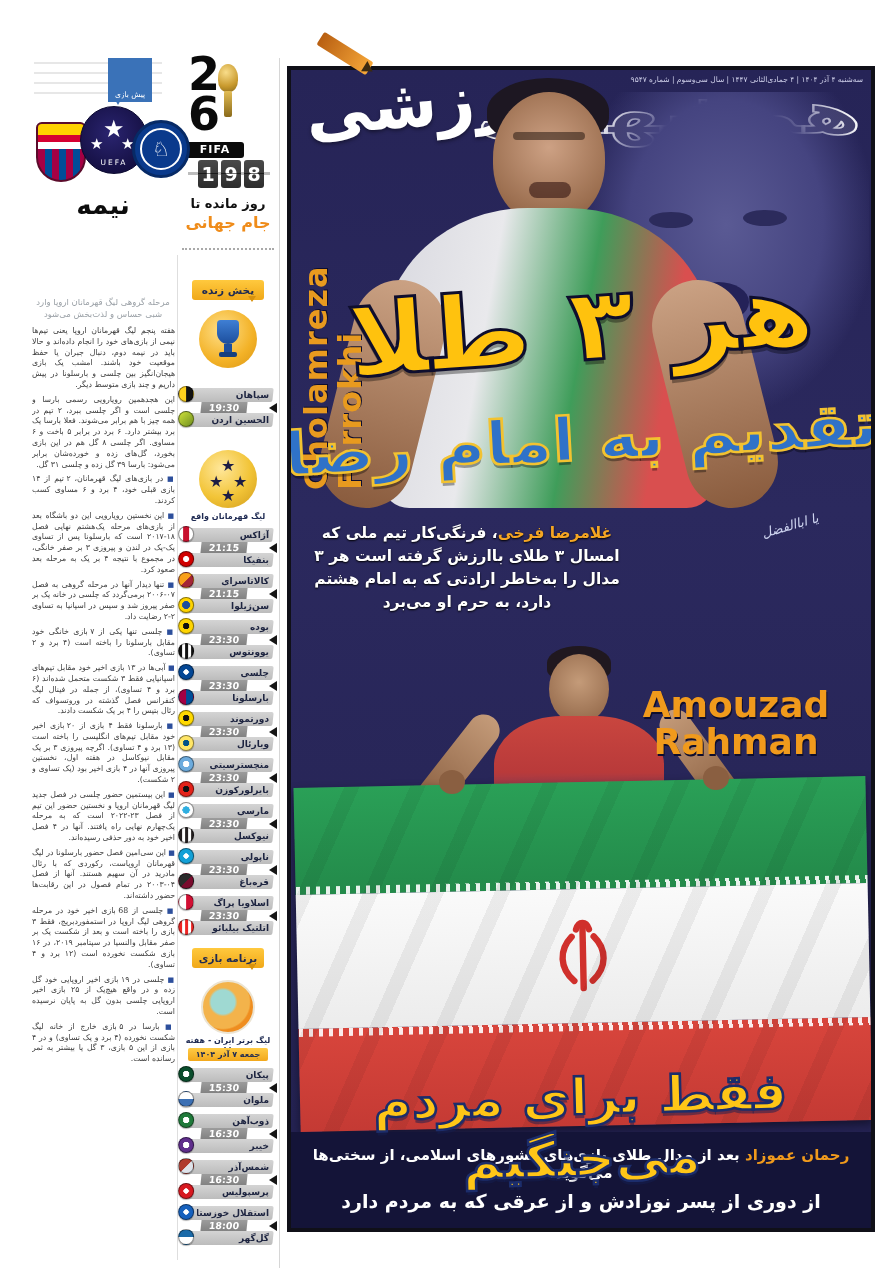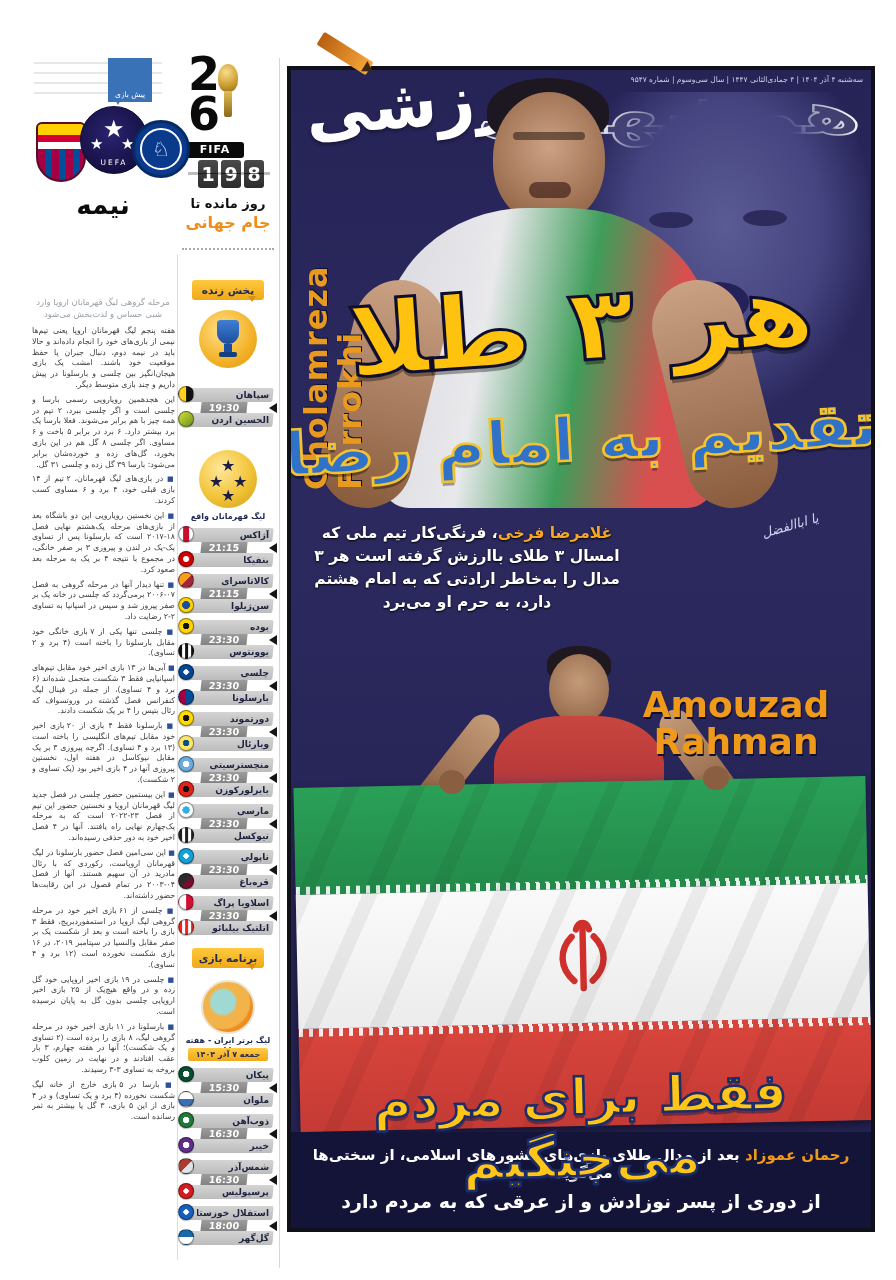--- a/index.html
+++ b/index.html
@@ -230,23 +230,22 @@
     <p>هفته پنجم لیگ قهرمانان اروپا یعنی تیم‌ها نیمی از بازی‌های خود را انجام داده‌اند و حالا باید در نیمه دوم، دنبال جبران یا حفظ موقعیت خود باشند. امشب یک بازی هیجان‌انگیز بین چلسی و بارسلونا در پیش داریم و چند بازی متوسط دیگر.</p>
     <p>این هجدهمین رویارویی رسمی بارسا و چلسی است و اگر چلسی ببرد، ۲ تیم در همه چیز با هم برابر می‌شوند. فعلا بارسا یک برد بیشتر دارد. ۶ برد در برابر ۵ باخت و ۶ مساوی. اگر چلسی ۸ گل هم در این بازی بخورد، گل‌های زده و خورده‌شان برابر می‌شود: بارسا ۳۹ گل زده و چلسی ۳۱ گل.</p>
     <p class="b">در بازی‌های لیگ قهرمانان، ۲ تیم از ۱۴ بازی قبلی خود، ۴ برد و ۶ مساوی کسب کردند.</p>
     <p class="b">این نخستین رویارویی این دو باشگاه بعد از بازی‌های مرحله یک‌هشتم نهایی فصل ۱۸-۲۰۱۷ است که بارسلونا پس از تساوی یک-یک در لندن و پیروزی ۳ بر صفر خانگی، در مجموع با نتیجه ۴ بر یک به مرحله بعد صعود کرد.</p>
     <p class="b">تنها دیدار آنها در مرحله گروهی به فصل ۰۷-۲۰۰۶ برمی‌گردد که چلسی در خانه یک بر صفر پیروز شد و سپس در اسپانیا به تساوی ۲-۲ رضایت داد.</p>
     <p class="b">چلسی تنها یکی از ۷ بازی خانگی خود مقابل بارسلونا را باخته است (۴ برد و ۲ تساوی).</p>
     <p class="b">آبی‌ها در ۱۳ بازی اخیر خود مقابل تیم‌های اسپانیایی فقط ۳ شکست متحمل شده‌اند (۶ برد و ۴ تساوی)، از جمله در فینال لیگ کنفرانس فصل گذشته در وروتسواف که رئال بتیس را ۴ بر یک شکست دادند.</p>
     <p class="b">بارسلونا فقط ۴ بازی از ۲۰ بازی اخیر خود مقابل تیم‌های انگلیسی را باخته است (۱۳ برد و ۴ تساوی). اگرچه پیروزی ۳ بر یک مقابل نیوکاسل در هفته اول، نخستین پیروزی آنها در ۴ بازی اخیر بود (یک تساوی و ۲ شکست).</p>
     <p class="b">این بیستمین حضور چلسی در فصل جدید لیگ قهرمانان اروپا و نخستین حضور این تیم از فصل ۲۳-۲۰۲۲ است که به مرحله یک‌چهارم نهایی راه یافتند. آنها در ۴ فصل اخیر خود به دور حذفی رسیده‌اند.</p>
     <p class="b">این سی‌امین فصل حضور بارسلونا در لیگ قهرمانان اروپاست، رکوردی که با رئال مادرید در آن سهیم هستند. آنها از فصل ۰۴-۲۰۰۳ در تمام فصول در این رقابت‌ها حضور داشته‌اند.</p>
-    <p class="b">چلسی از ۶۱ بازی اخیر خود در مرحله گروهی لیگ اروپا در استمفوردبریج، فقط ۳ بازی را باخته است و بعد از شکست یک بر صفر مقابل والنسیا در سپتامبر ۲۰۱۹، در ۱۶ بازی شکست نخورده است (۱۲ برد و ۴ تساوی).</p>
+    <p class="b">چلسی از 68 بازی اخیر خود در مرحله گروهی لیگ اروپا در استمفوردبریج، فقط ۳ بازی را باخته است و بعد از شکست یک بر صفر مقابل والنسیا در سپتامبر ۲۰۱۹، در ۱۶ بازی شکست نخورده است (۱۲ برد و ۴ تساوی).</p>
     <p class="b">چلسی در ۱۹ بازی اخیر اروپایی خود گل زده و در واقع هیچ‌یک از ۲۵ بازی اخیر اروپایی چلسی بدون گل به پایان نرسیده است.</p>
-    <p class="b">بارسلونا در ۱۱ بازی اخیر خود در مرحله گروهی لیگ، ۸ بازی را برده است (۲ تساوی و یک شکست)؛ آنها در هفته چهارم، ۳ بار عقب افتادند و در نهایت در زمین کلوب بروخه به تساوی ۳-۳ رسیدند.</p>
     <p class="b">بارسا در ۵ بازی خارج از خانه لیگ شکست نخورده (۴ برد و یک تساوی) و در ۴ بازی از این ۵ بازی، ۳ گل یا بیشتر به ثمر رسانده است.</p>
 
   </div>
 
   <div class="abs fifa">
     <span class="d d2">2</span>
     <span class="d d6">6</span>
     <span class="wc"></span>
     <span class="fpill">FIFA</span>
   </div>

